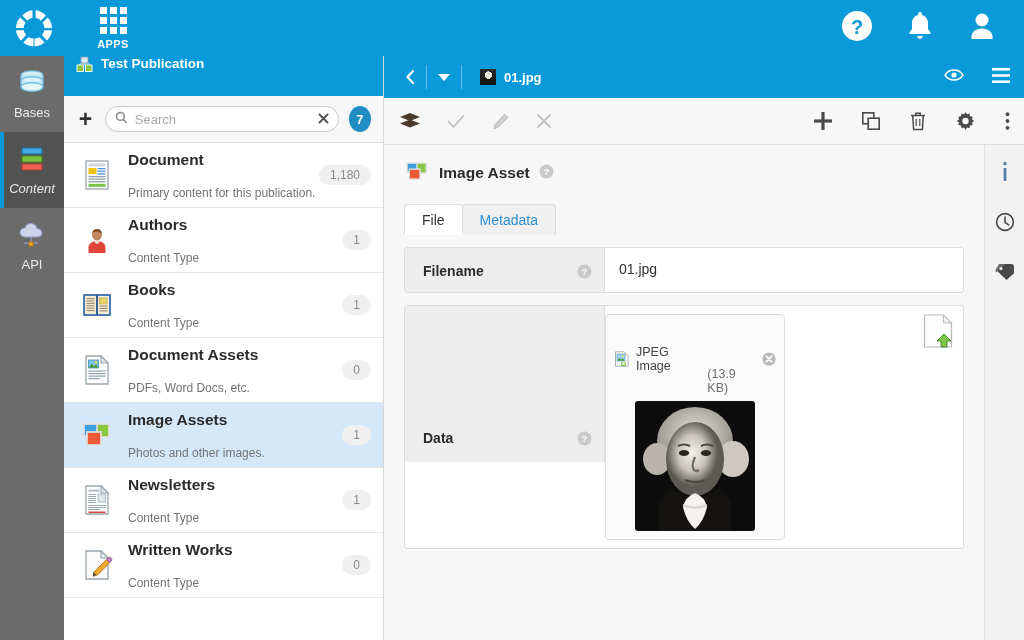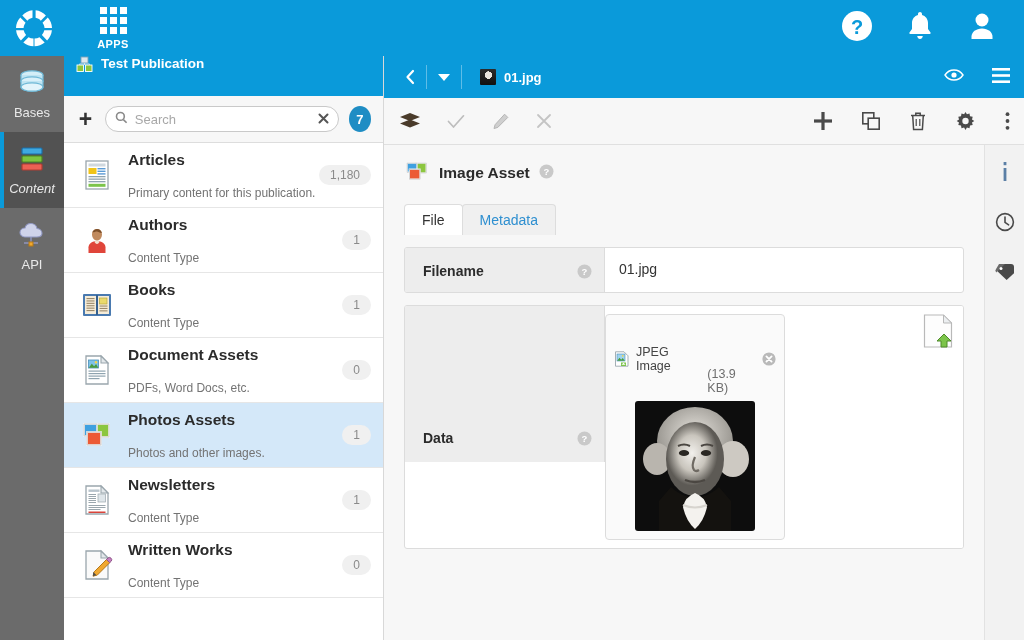--- a/index.html
+++ b/index.html
@@ -350,21 +350,21 @@
             <rect x="17.5" y="10" width="8" height="1.4" fill="#5b9bd5"></rect>
             <rect x="17.5" y="12.6" width="8" height="1.4" fill="#5b9bd5"></rect>
             <rect x="17.5" y="15.2" width="8" height="1.4" fill="#5b9bd5"></rect>
             <rect x="8.5" y="18" width="17" height="1.3" fill="#8fa4b0"></rect>
             <rect x="8.5" y="20.5" width="17" height="1.3" fill="#8fa4b0"></rect>
             <rect x="8.5" y="23" width="17" height="1.3" fill="#8fa4b0"></rect>
             <rect x="8.5" y="25.8" width="17" height="3" fill="#7cc44a"></rect>
           </svg>
         </span>
         <div class="ct-text">
-          <div class="ct-name">Articles</div>
+          <div class="ct-name">Document</div>
           <div class="ct-sub">Primary content for this publication.</div>
         </div>
         <div class="ct-count">1,180</div>
       </div>
 
       <div class="ctrow">
         <span class="ct-ico">
           <svg width="34" height="34" viewBox="0 0 34 34">
             <path d="M17 6c3.2 0 5 2 5 5.2 0 3.3-2.2 6.3-5 6.3s-5-3-5-6.3C12 8 13.8 6 17 6z" fill="#c08a5e"></path>
             <path d="M12.3 9.3c1.4-2.2 3.2-3.3 4.7-3.3 2.1 0 4.3 1.5 4.8 4-1.6.4-3.3-1.4-5-1.4-1.6 0-3 1-4.5.7z" fill="#7b4f2a"></path>
@@ -435,21 +435,21 @@
           <svg width="34" height="34" viewBox="0 0 34 34">
             <rect x="15" y="6" width="14" height="13" fill="#8cc63f" stroke="#fff" stroke-width="1.6"></rect>
             <rect x="15" y="6" width="14" height="13" fill="none" stroke="#b4b4b4" stroke-width=".7"></rect>
             <rect x="4" y="6" width="13" height="12" fill="#3fa0e0" stroke="#fff" stroke-width="1.6"></rect>
             <rect x="4" y="6" width="13" height="12" fill="none" stroke="#b4b4b4" stroke-width=".7"></rect>
             <rect x="7" y="14" width="14" height="13" fill="#ec5a35" stroke="#fff" stroke-width="1.6"></rect>
             <rect x="7" y="14" width="14" height="13" fill="none" stroke="#b4b4b4" stroke-width=".7"></rect>
           </svg>
         </span>
         <div class="ct-text">
-          <div class="ct-name">Photos Assets</div>
+          <div class="ct-name">Image Assets</div>
           <div class="ct-sub">Photos and other images.</div>
         </div>
         <div class="ct-count">1</div>
       </div>
 
       <div class="ctrow">
         <span class="ct-ico">
           <svg width="34" height="34" viewBox="0 0 34 34">
             <path d="M6 3h15l7 7v21H6z" fill="#fff" stroke="#9aa6ad" stroke-width="1.3"></path>
             <path d="M21 3l7 7h-7z" fill="#e3e8eb" stroke="#9aa6ad" stroke-width="1.1"></path>

